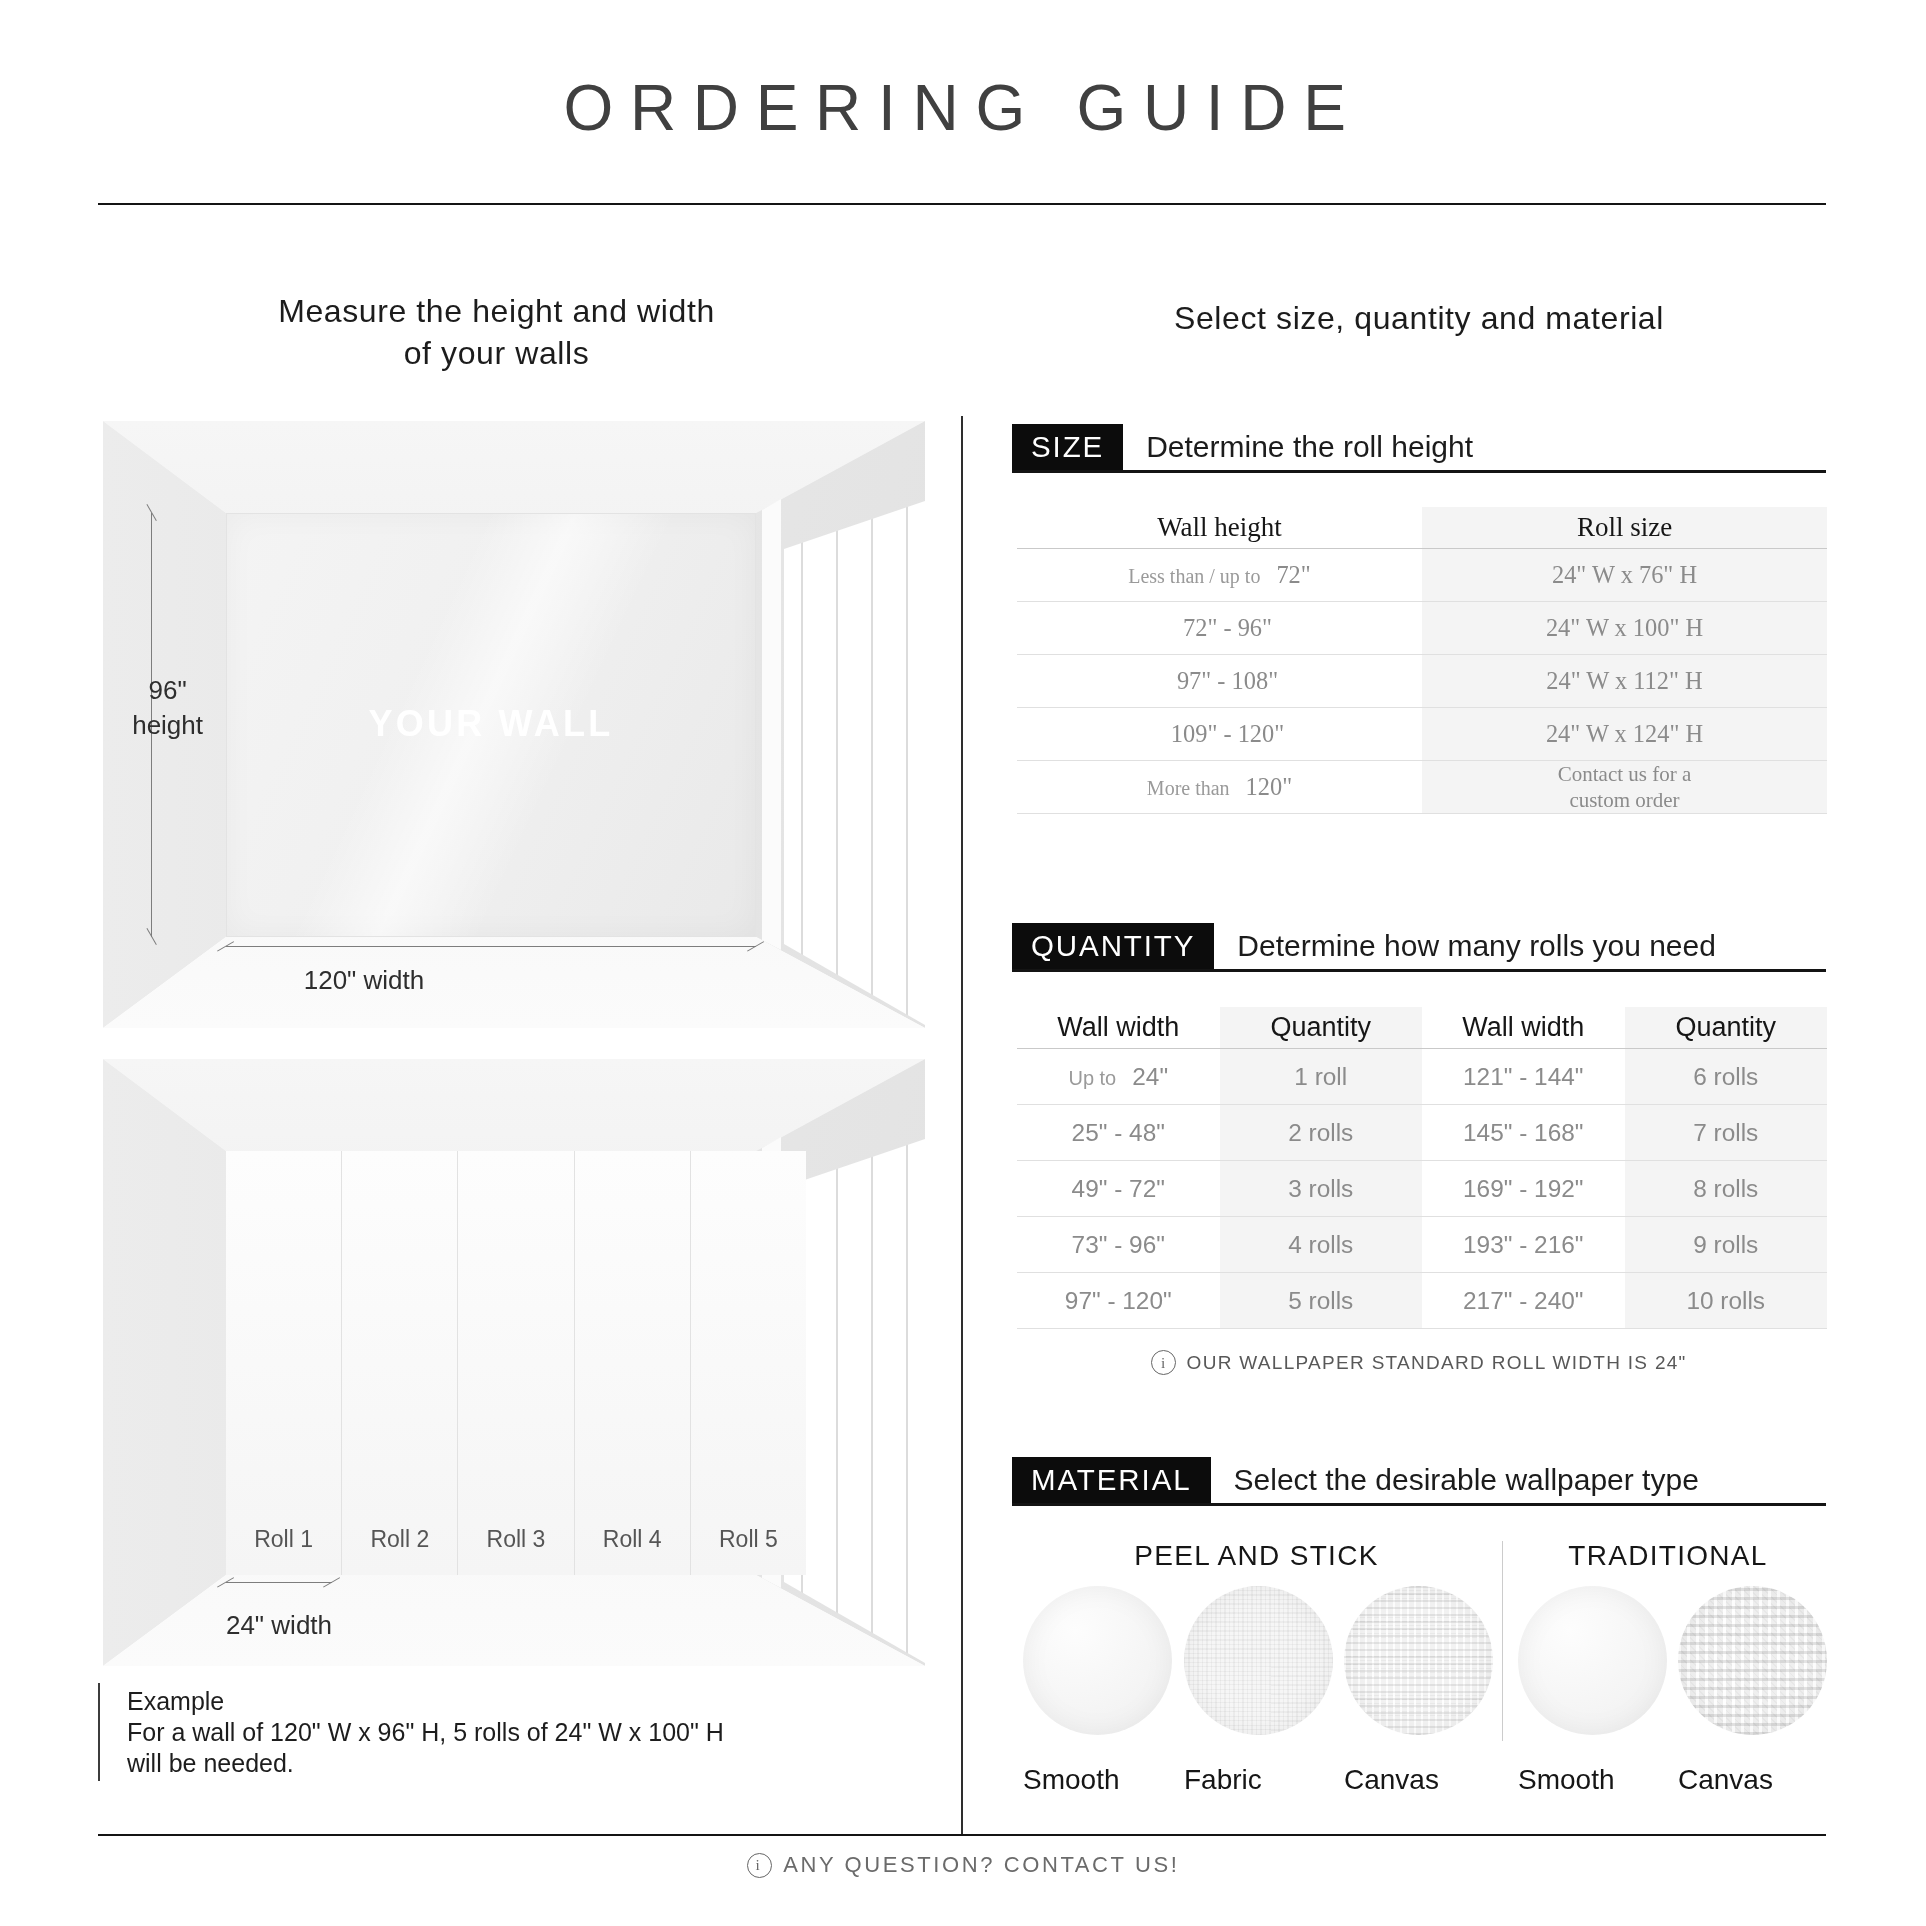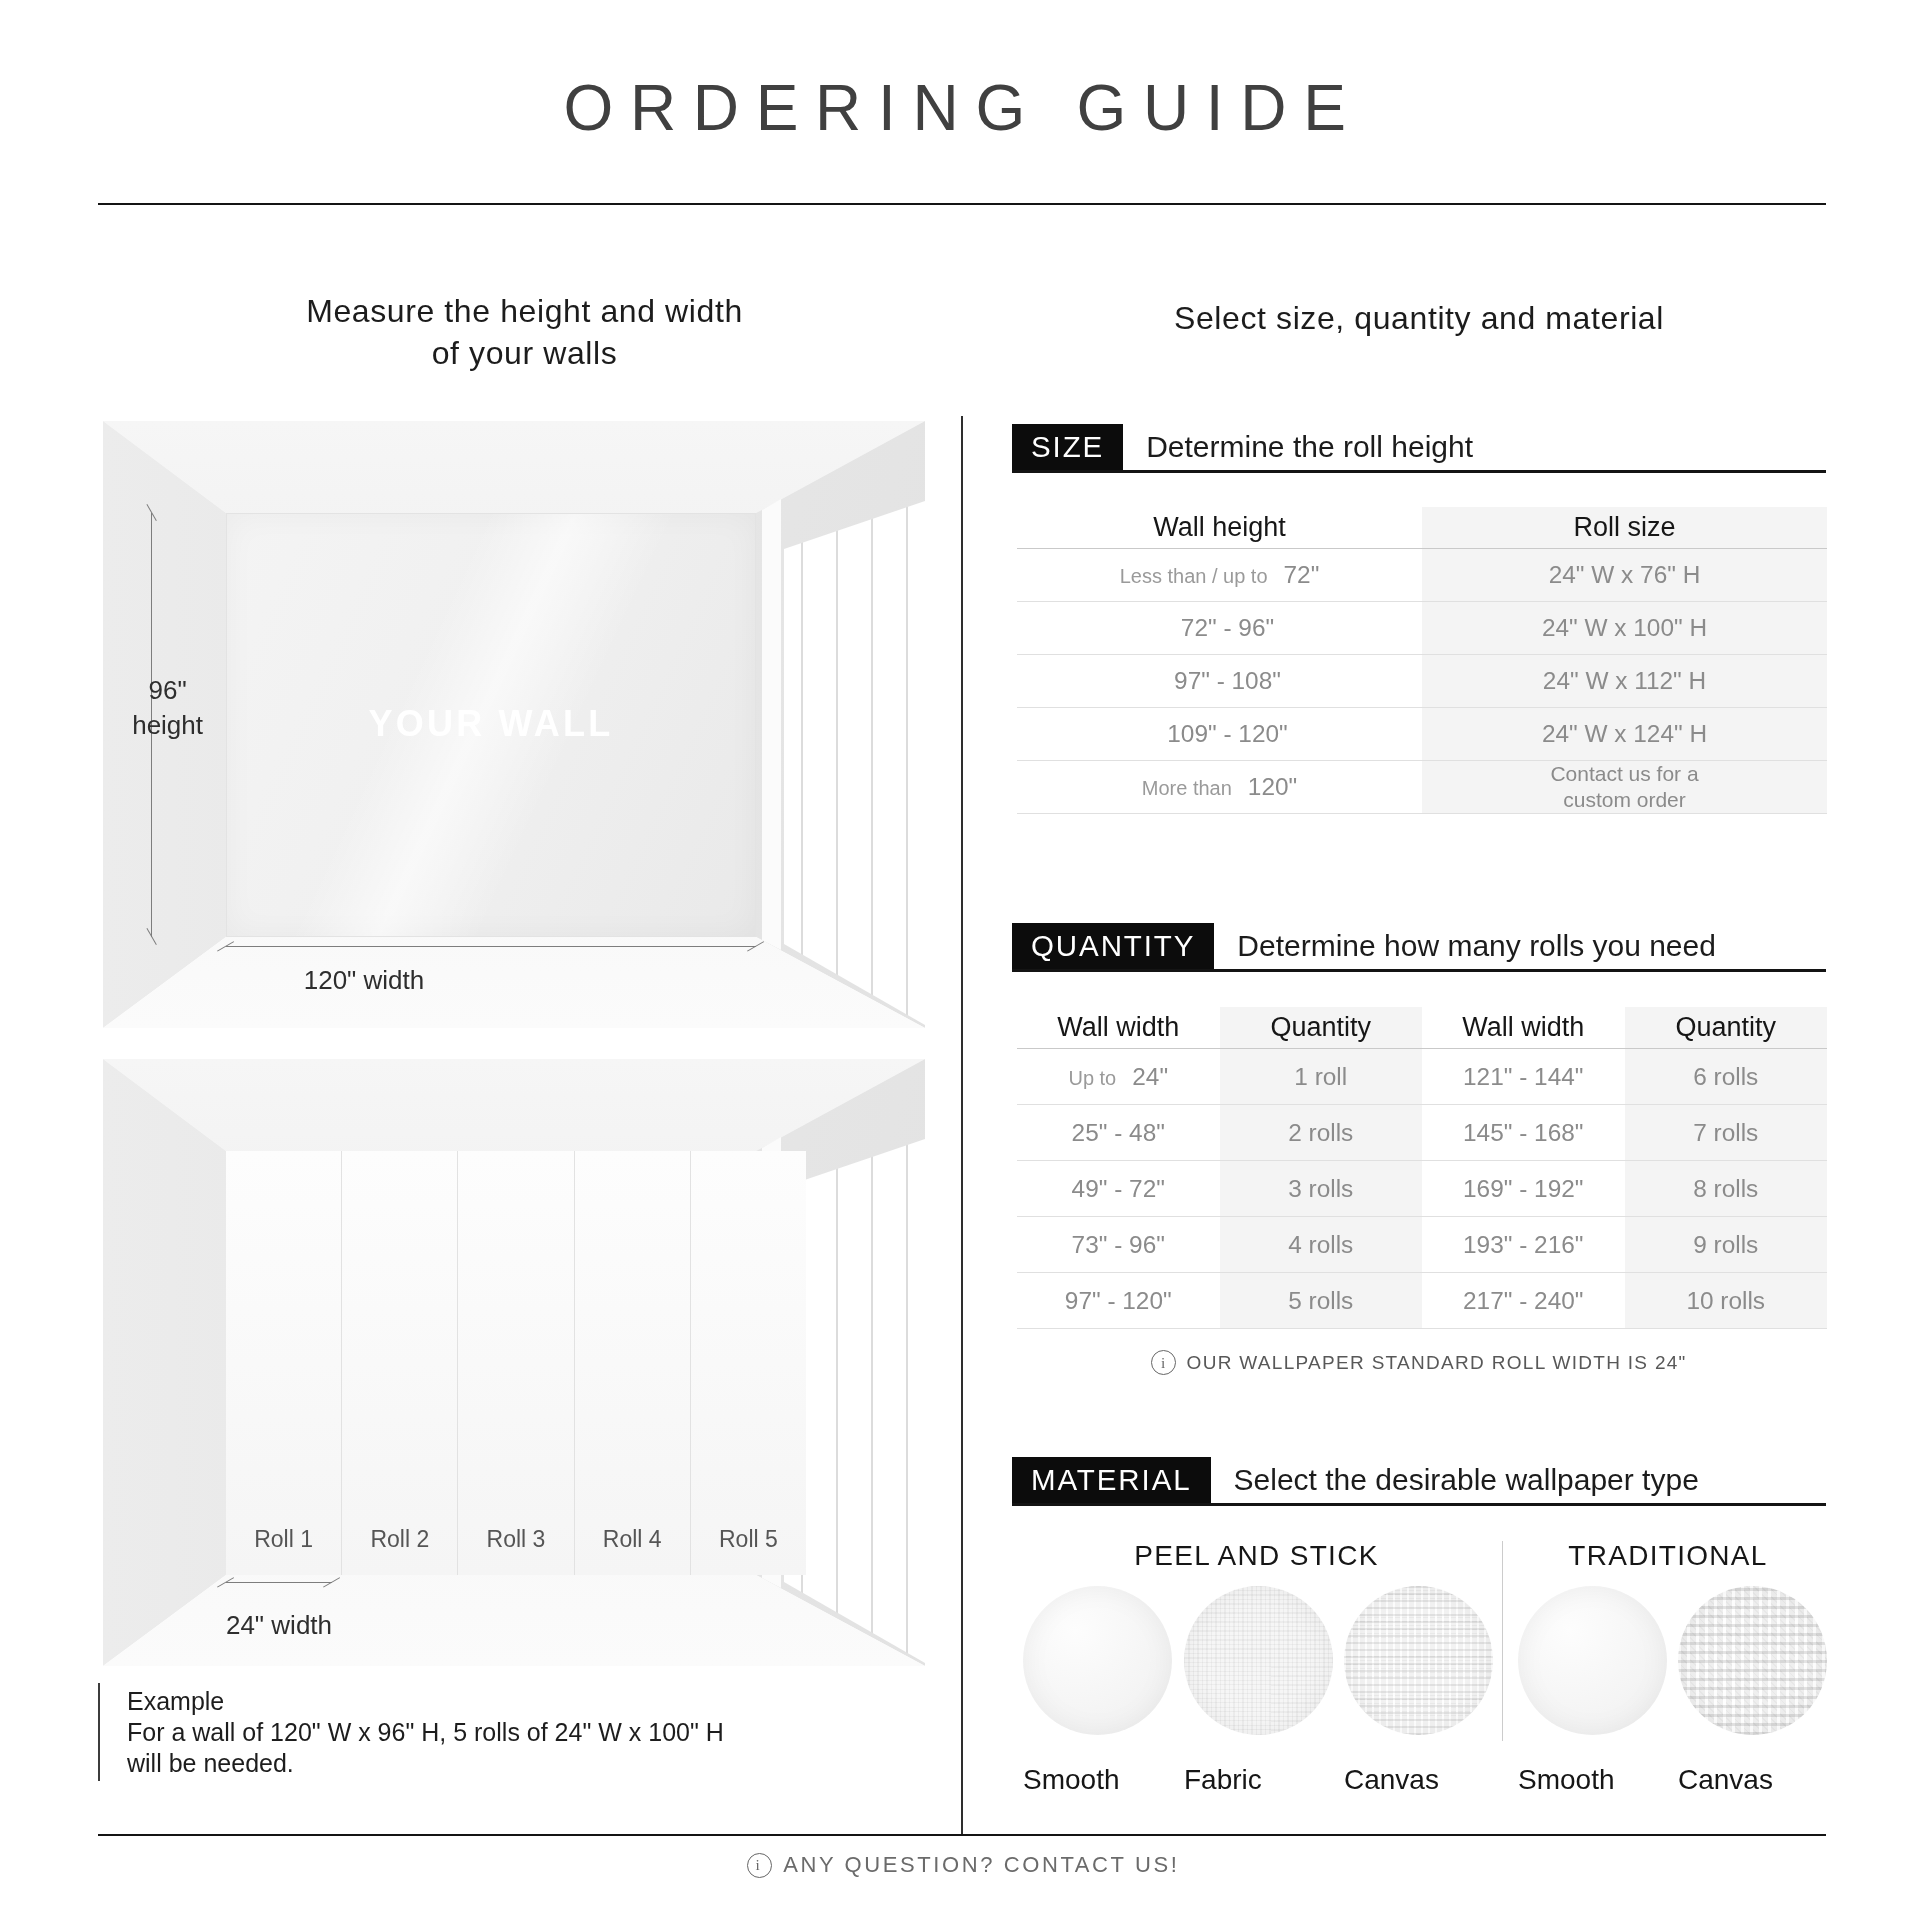--- a/index.html
+++ b/index.html
@@ -8,21 +8,21 @@
   .abs{position:absolute;}
 
   
   .title{top:71px;left:0;width:1926px;text-align:center;font-size:64px;font-weight:400;
          letter-spacing:16.7px;color:#404040;white-space:nowrap;}
   .title-rule{top:203px;left:98px;width:1728px;height:1.9px;background:#141414;}
   .col-divider{top:416px;left:961px;width:1.9px;height:1418px;background:#2e2e2e;}
   .footer-rule{top:1834px;left:98px;width:1728px;height:1.9px;background:#141414;}
 
   .col-heading{font-size:32px;letter-spacing:0.6px;color:#1c1c1c;text-align:center;line-height:42px;}
-  .left-heading{top:290px;left:112px;width:825px;}
+  .left-heading{top:290px;left:84px;width:825px;}
   .right-heading{top:297px;left:1012px;width:814px;}
 
   
   .room{width:822px;height:607px;overflow:hidden;}
   .room-measure{top:421px;left:103px;}
   .room-rolls{top:1059px;left:103px;}
   .room .ceiling{position:absolute;inset:0;background:linear-gradient(to bottom,#f6f6f6,#e7e7e7 90%);
       clip-path:polygon(0 0,822px 0,653px 92px,123px 92px);}
   .room .lwall{position:absolute;inset:0;background:linear-gradient(to right,#ececec,#e0e0e0);
       clip-path:polygon(0 0,123px 92px,123px 516px,0 607px);}
@@ -65,21 +65,21 @@
   .example{left:127px;top:1686px;font-size:25px;line-height:31px;color:#1d1d1d;}
 
   
   .section-header{left:1012px;width:814px;height:46px;display:flex;align-items:stretch;
       border-bottom:3.2px solid #141414;}
   .badge{background:#0c0c0c;color:#ffffff;font-size:29.5px;letter-spacing:1.9px;display:flex;
       align-items:center;padding:0 19px;white-space:nowrap;}
   .section-sub{font-size:30px;color:#1c1c1c;margin-left:23px;align-self:center;white-space:nowrap;}
 
   .tbl{left:1017px;width:810px;display:grid;}
-  .size-tbl{top:507px;grid-template-columns:1fr 1fr;}
+  .size-tbl{top:507px;grid-template-columns:1fr 1fr;font-family:Liberation Serif, serif;}
   .qty-tbl{top:1007px;grid-template-columns:1fr 1fr 1fr 1fr;}
   .cell{display:flex;align-items:center;justify-content:center;text-align:center;
       border-bottom:1.3px solid #e0e0e0;box-sizing:border-box;flex-direction:column;}
   .th{height:42px;font-size:27px;color:#161616;border-bottom-color:#c9c9c9;}
   .size-tbl .td{height:53px;}
   .qty-tbl .td{height:56px;}
   .td{font-size:24.4px;color:#8b8b8b;}
   .td .pfx{font-size:20px;color:#9a9a9a;}
   .td .row-inline{display:flex;align-items:baseline;justify-content:center;gap:16px;}
   .alt{background:#f4f4f4;}

